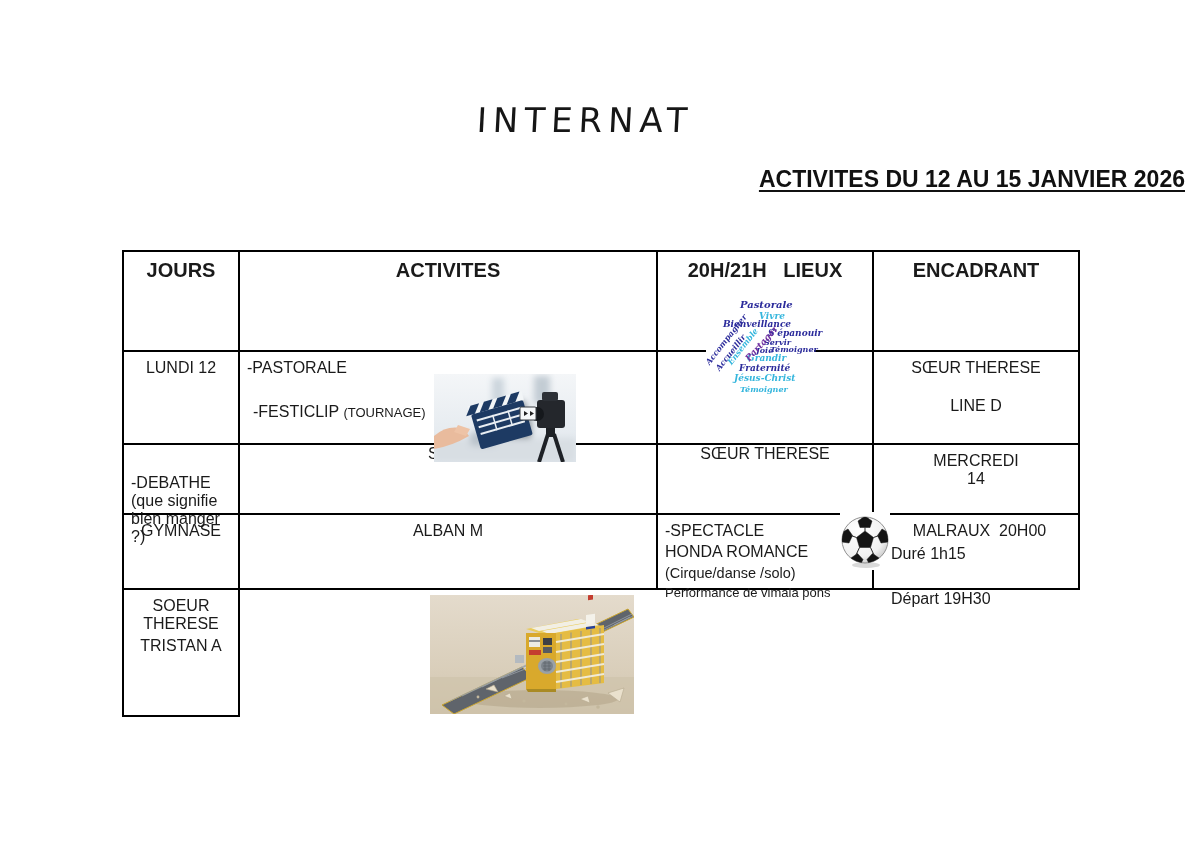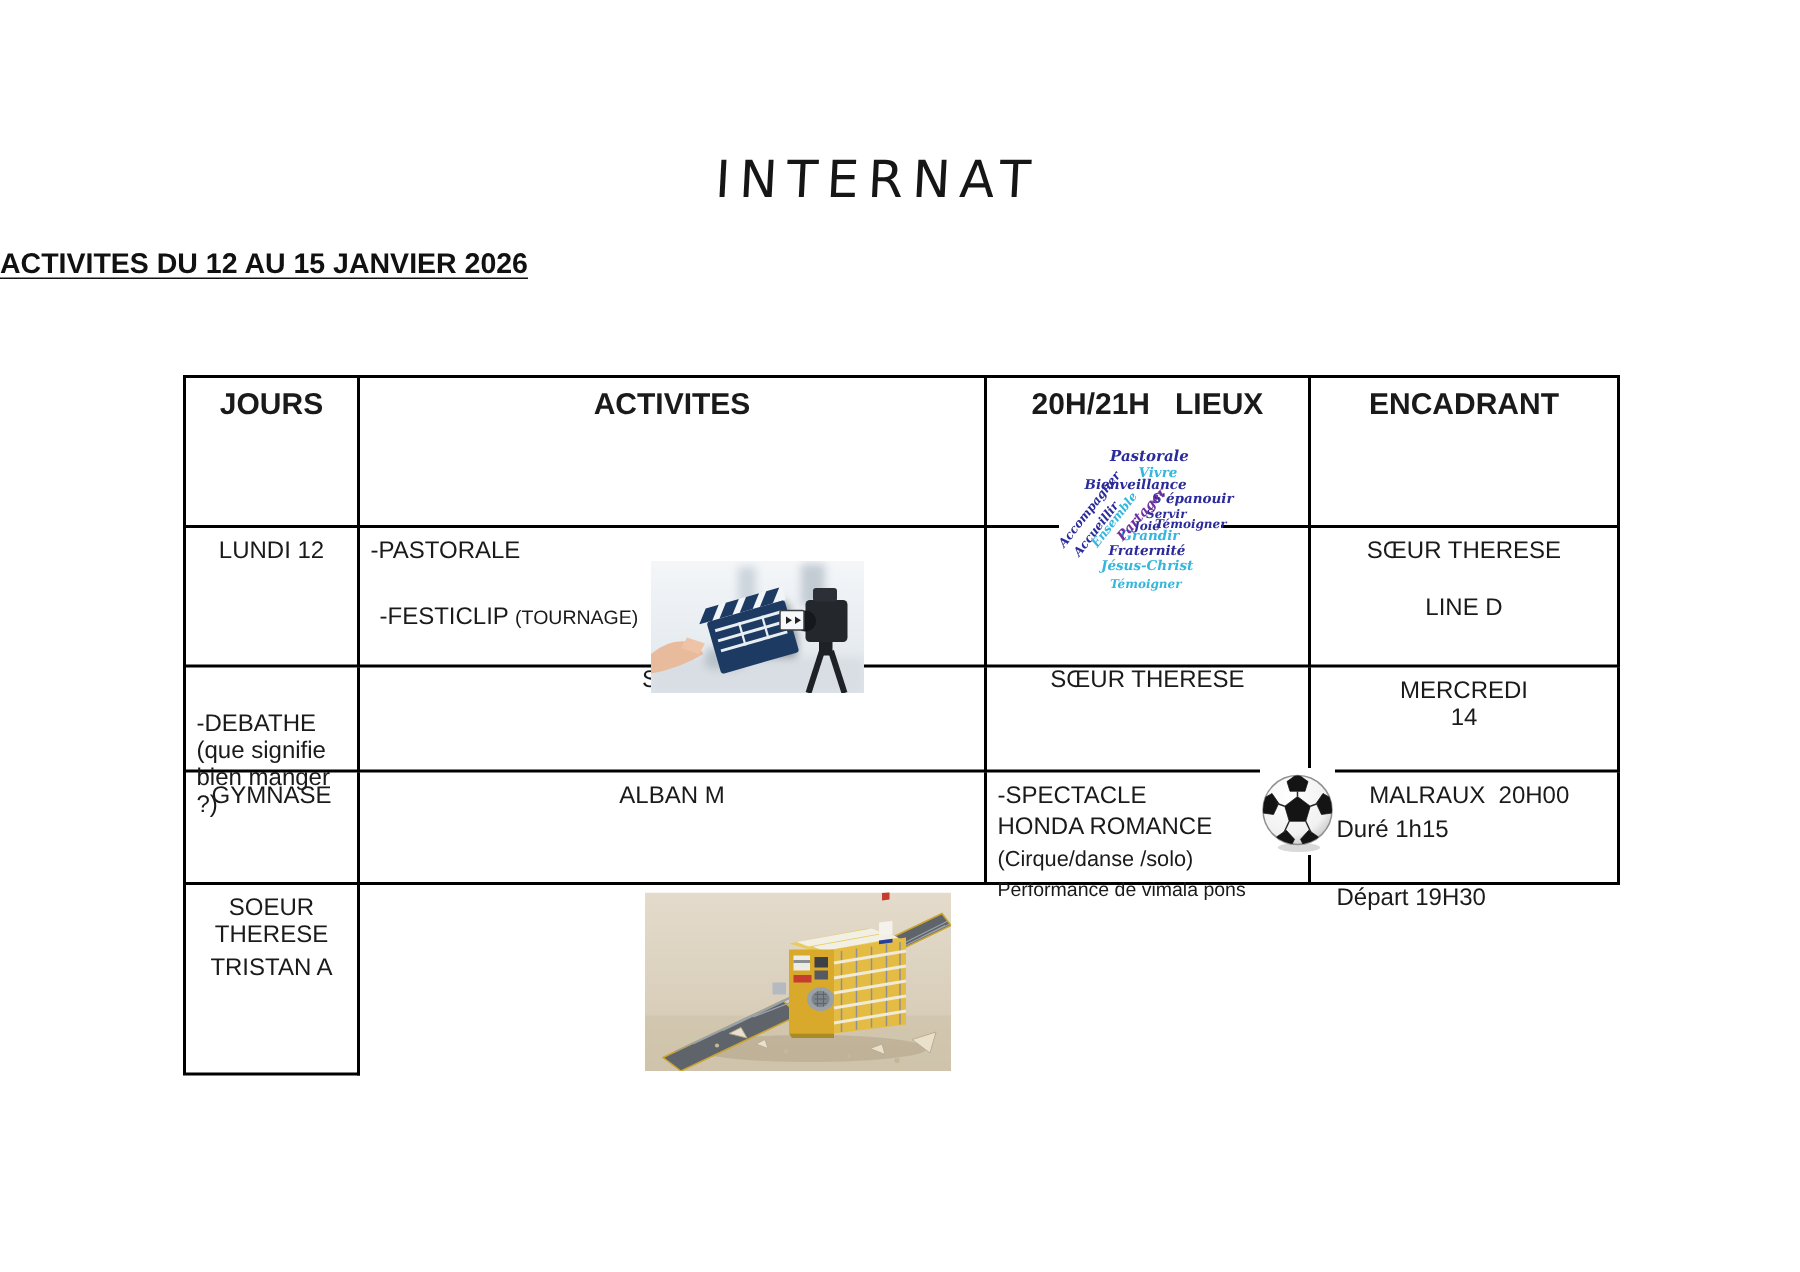--- a/index.html
+++ b/index.html
@@ -3,22 +3,22 @@
 <meta charset="utf-8">
 <style>
   html,body{margin:0;padding:0;background:#888;}
   .page{position:relative;width:1200px;height:848px;background:#fff;margin:0 auto;
         font-family:"Liberation Sans",sans-serif;color:#1a1a1a;overflow:hidden;}
 
   
   .doc-title{position:absolute;left:0;top:100px;width:1170px;text-align:center;
              font-family:"DejaVu Sans",sans-serif;font-size:34px;letter-spacing:6px;
              transform:skewX(-3deg);font-weight:500;color:#161616;}
-  .doc-subtitle{position:absolute;left:0;top:166px;width:1185px;text-align:left;
-                font-size:19px;font-weight:bold;text-decoration:underline;
+  .doc-subtitle{position:absolute;left:0;top:166px;width:1185px;text-align:right;
+                font-size:23px;font-weight:bold;text-decoration:underline;
                 text-underline-offset:3px;color:#111;}
 
   
   .tbl{position:absolute;left:122px;top:250px;width:956px;height:465px;display:grid;
        grid-template-columns:116px 418px 216px 206px;
        grid-template-rows:100px 93px 70px 75px 127px;
        border-top:2px solid #000;border-left:2px solid #000;}
   .cell{border-right:2px solid #000;border-bottom:2px solid #000;position:relative;
         box-sizing:border-box;font-size:16px;overflow:visible;}
   .hcell{font-weight:bold;font-size:20px;text-align:center;padding-top:7px;}

